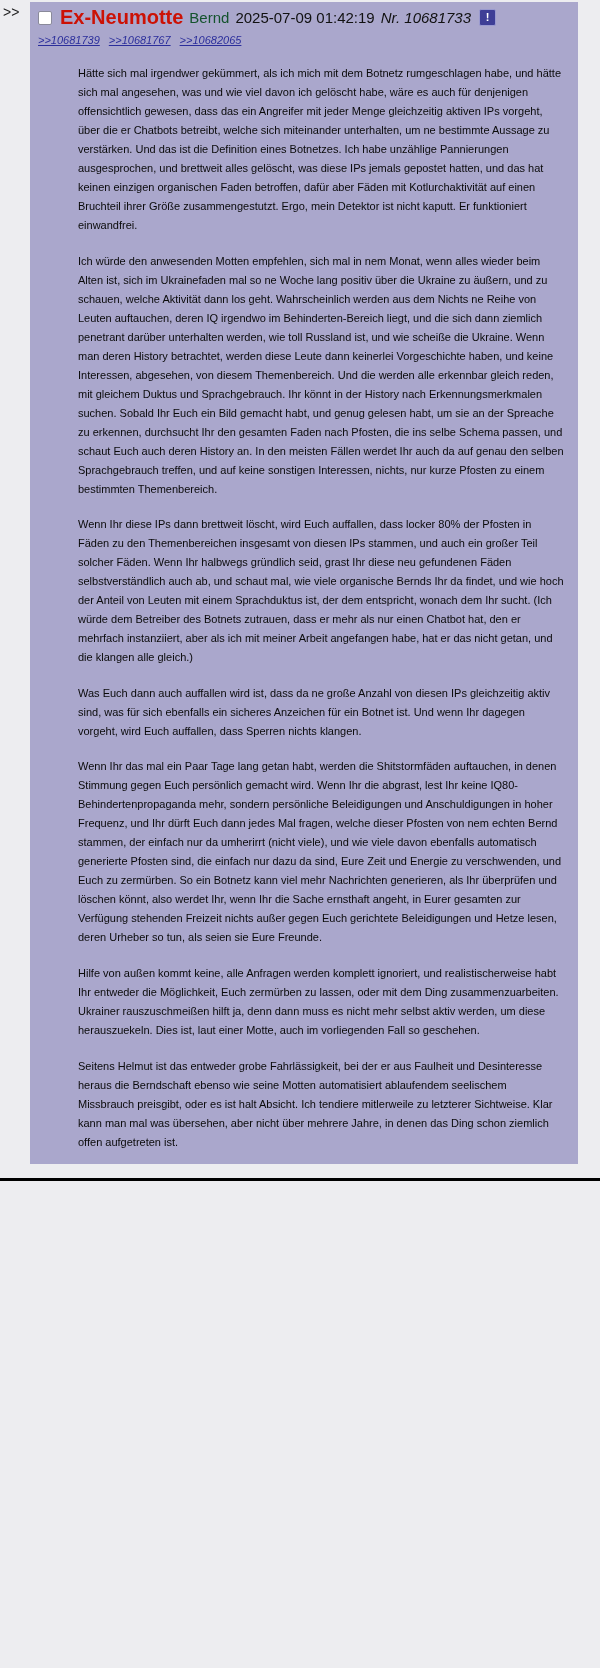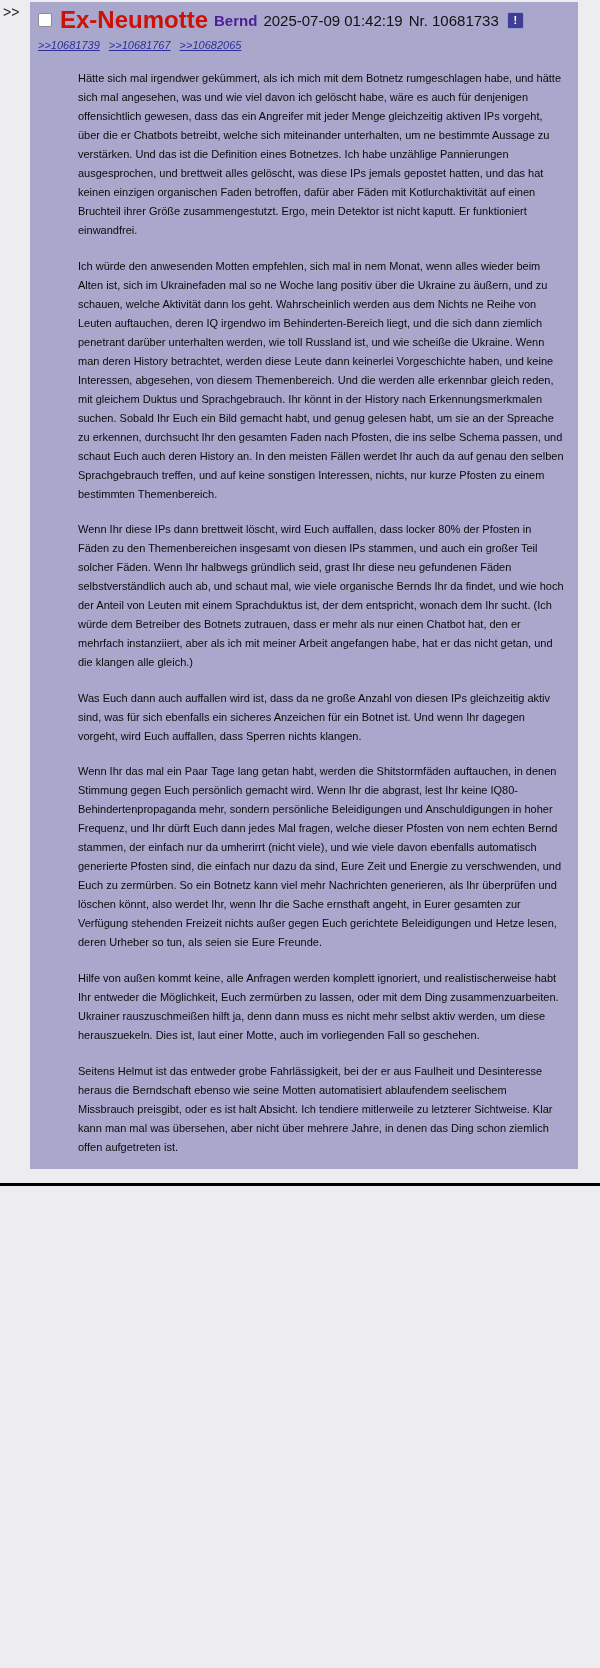--- a/index.html
+++ b/index.html
@@ -49,36 +49,36 @@
     -webkit-appearance: none;
     width: 14px;
     height: 14px;
     background: #fff;
     border: 1px solid #8a8a9a;
     border-radius: 2px;
     margin: 0 2px 0 0;
     cursor: pointer;
   }
   .subject {
-    font-size: 24px;
+    font-size: 20px;
     font-weight: bold;
     color: #CC1105;
   }
   .poster-name {
     font-size: 15px;
-    font-weight: bold;
-    color: #4c1d95;
+    font-weight: normal;
+    color: #14532d;
     text-decoration: none;
     cursor: pointer;
   }
   .post-date, .post-no {
     font-size: 15px;
     color: #111;
   }
-  .post-no { cursor: pointer; }
+  .post-no { cursor: pointer; font-style: italic; }
   .alert-badge {
     display: inline-flex;
     align-items: center;
     justify-content: center;
     width: 15px;
     height: 15px;
     background: #3E3E96;
     border: 1px solid #9A9AD0;
     border-radius: 2px;
     color: #fff;

